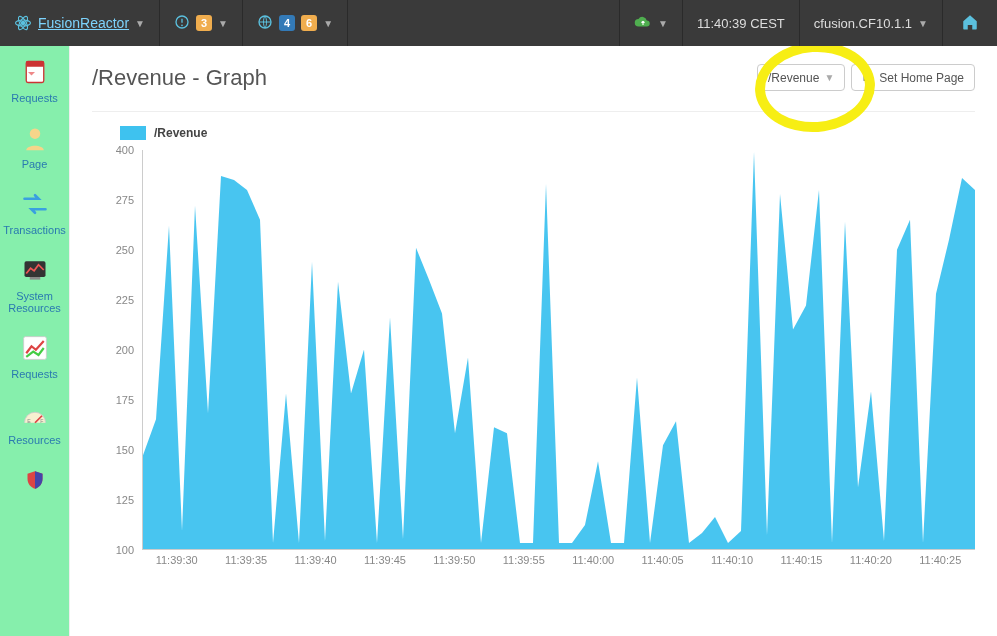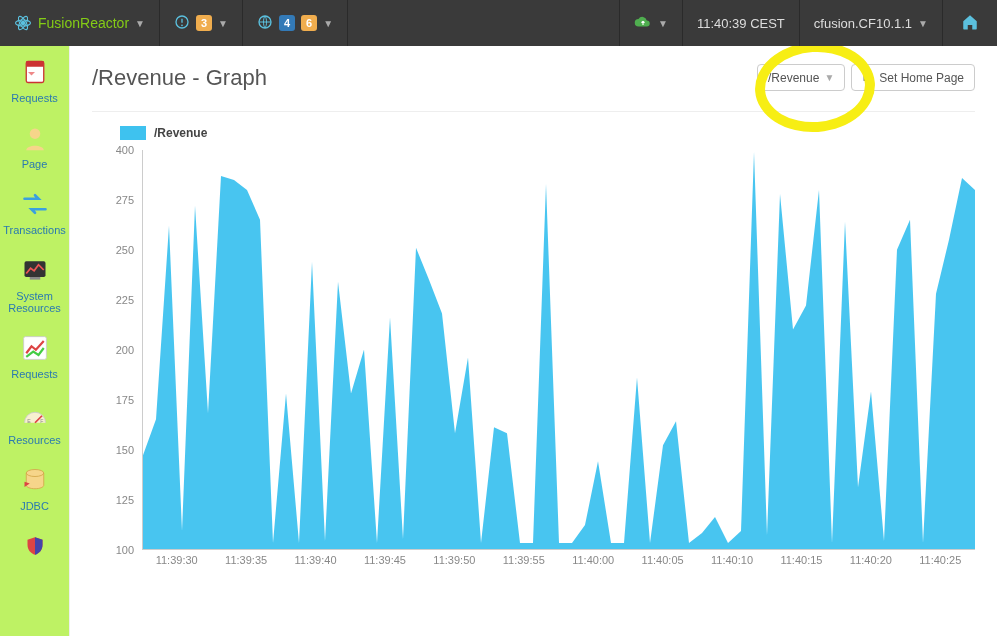--- a/index.html
+++ b/index.html
@@ -2,33 +2,33 @@
 <html><head>
 <meta charset="utf-8">
 <style>
   * { box-sizing: border-box; margin: 0; padding: 0; }
   body { font-family: "Helvetica Neue", Arial, sans-serif; font-size: 13px; color: #555; background: #fff; width: 997px; height: 636px; overflow: hidden; }
 
   
   .navbar { height: 46px; background: #3a3a3a; display: flex; align-items: stretch; color: #ddd; }
   .nav-group { display: flex; align-items: center; padding: 0 14px; border-right: 1px solid #2a2a2a; gap: 6px; cursor: pointer; }
   .brand-icon { width: 18px; height: 18px; }
-  .brand-text { font-size: 14px; color: #84cc16; }
+  .brand-text { font-size: 14px; color: #7dd3fc; text-decoration: underline; }
   .caret { font-size: 10px; color: #aaa; }
   .badge { display: inline-block; min-width: 16px; padding: 2px 5px; border-radius: 3px; color: #fff; font-weight: bold; font-size: 11px; text-align: center; }
   .badge-orange { background: #f0ad4e; }
   .badge-blue { background: #337ab7; }
   .nav-spacer { flex: 1; }
   .nav-right { display: flex; align-items: center; padding: 0 14px; border-left: 1px solid #2a2a2a; gap: 6px; cursor: pointer; }
   .nav-clock { font-size: 13px; color: #ddd; }
   .nav-home { padding: 0 18px; border-left: 1px solid #2a2a2a; display:flex;align-items:center; }
 
   
   .layout { display: flex; height: calc(636px - 46px); }
-  .sidebar { width: 70px; background: #bef264; border-right: 1px solid #eee; display: flex; flex-direction: column; align-items: center; }
+  .sidebar { width: 70px; background: #86efac; border-right: 1px solid #eee; display: flex; flex-direction: column; align-items: center; }
   .side-item { width: 100%; text-align: center; padding: 10px 0 8px 0; cursor: pointer; }
   .side-icon { width: 32px; height: 32px; margin: 0 auto 4px auto; display:flex;align-items:center;justify-content:center; }
   .side-label { font-size: 11px; color: #2a7ab0; }
 
   
   .main { flex: 1; padding: 18px 22px 0 22px; overflow: hidden; }
   .page-head { display: flex; align-items: center; justify-content: space-between; border-bottom: 1px solid #eee; padding-bottom: 20px; margin-bottom: 14px; position: relative; }
   .page-title { font-size: 22px; font-weight: 500; color: #555; }
   .page-buttons { display: flex; gap: 6px; }
   .btn { background: #fff; border: 1px solid #ccc; border-radius: 4px; padding: 5px 10px; font-size: 12px; color: #555; display: inline-flex; align-items: center; gap: 5px; cursor: pointer; }
@@ -182,31 +182,20 @@
     <div class="side-item">
       <div class="side-icon">
         <svg viewBox="0 0 32 32" width="28" height="28">
             <path d="M4 26a12 12 0 0124 0" fill="#f8f0d0" stroke="#ccc"></path>
             <line x1="16" y1="26" x2="24" y2="18" stroke="#d44" stroke-width="2"></line>
             <text x="7" y="26" font-size="6" fill="#888">E</text>
             <text x="22" y="26" font-size="6" fill="#888">F</text>
           </svg>
       </div>
       <div class="side-label">Resources</div>
-    </div>
-    <div class="side-item">
-      <div class="side-icon">
-        <svg viewBox="0 0 32 32" width="28" height="28">
-            <ellipse cx="16" cy="8" rx="10" ry="4" fill="#f6d58a"></ellipse>
-            <path d="M6 8v14c0 2.2 4.5 4 10 4s10-1.8 10-4V8" fill="#f6d58a" stroke="#d4a84a"></path>
-            <ellipse cx="16" cy="8" rx="10" ry="4" fill="none" stroke="#d4a84a"></ellipse>
-            <polygon points="4,18 10,20 4,24" fill="#d44"></polygon>
-          </svg>
-      </div>
-      <div class="side-label">JDBC</div>
     </div>
     <div class="side-item">
       <div class="side-icon">
         <svg viewBox="0 0 32 32" width="28" height="20">
             <path d="M16 2l12 4v8c0 8-5 14-12 16C9 28 4 22 4 14V6l12-4z" fill="#d44"></path>
             <path d="M16 2l12 4v8c0 8-5 14-12 16V2z" fill="#44a"></path>
           </svg>
       </div>
     </div>
   </div>

